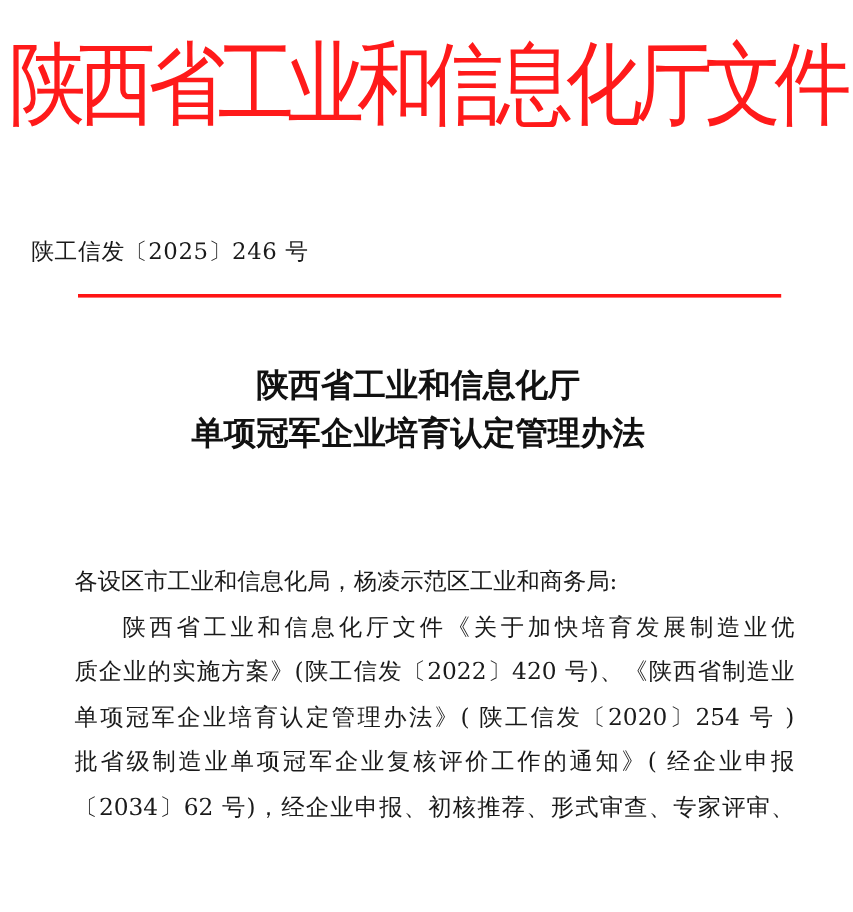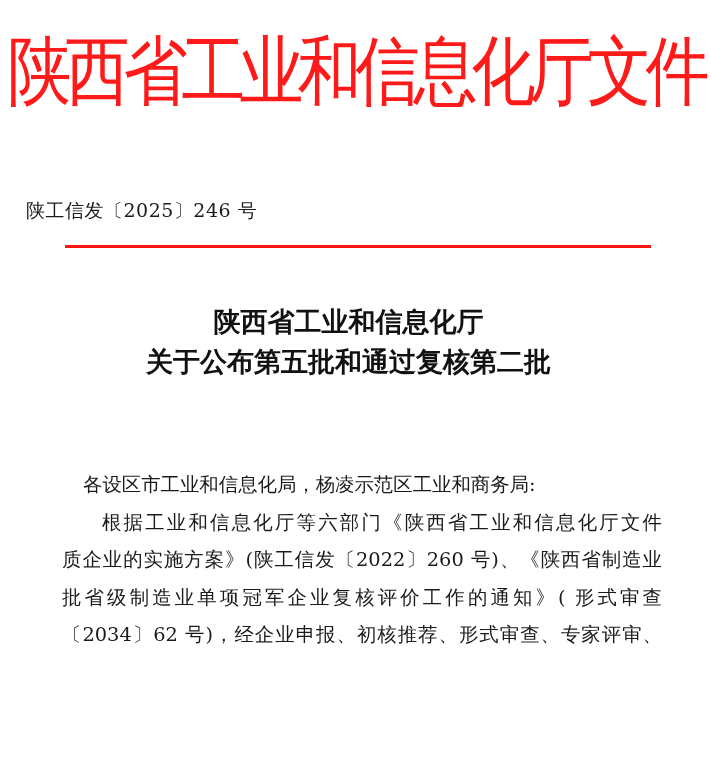--- a/index.html
+++ b/index.html
@@ -76,39 +76,39 @@
     }
     .body-line {
       display: block;
       white-space: nowrap;
       text-align: justify;
       text-align-last: justify;
     }
     .body-line.salutation {
       text-align: left;
       text-align-last: left;
-      margin-left: 21px;
     }
     .body-line.indent {
       padding-left: 40px;
     }
   </style>
 </head>
 <body>
 
 <div class="masthead">陕西省工业和信息化厅文件</div>
 
 <div class="doc-number">陕工信发〔2025〕246 号</div>
 
 <div class="red-rule"></div>
 
 <div class="title-block">
   <span class="title-line">陕西省工业和信息化厅</span>
-  <span class="title-line">关于公布第五批和通过复核第二批</span>
+  <span class="title-line">单项冠军企业培育认定管理办法</span>
 </div>
 
 <div class="body-text">
   <span class="body-line salutation">各设区市工业和信息化局，杨凌示范区工业和商务局:</span>
-  <span class="body-line indent">根据工业和信息化厅等六部门《陕西省工业和信息化厅文件</span>
-  <span class="body-line">质企业的实施方案》(陕工信发〔2022〕260 号)、《陕西省制造业</span>
-  <span class="body-line">批省级制造业单项冠军企业复核评价工作的通知》( 形式审查</span>
+  <span class="body-line indent">陕西省工业和信息化厅文件《关于加快培育发展制造业优</span>
+  <span class="body-line">质企业的实施方案》(陕工信发〔2022〕420 号)、《陕西省制造业</span>
+  <span class="body-line">单项冠军企业培育认定管理办法》( 陕工信发〔2020〕254 号 )</span>
+  <span class="body-line">批省级制造业单项冠军企业复核评价工作的通知》( 经企业申报</span>
   <span class="body-line">〔2034〕62 号)，经企业申报、初核推荐、形式审查、专家评审、</span>
 </div>
 
 </body></html>

